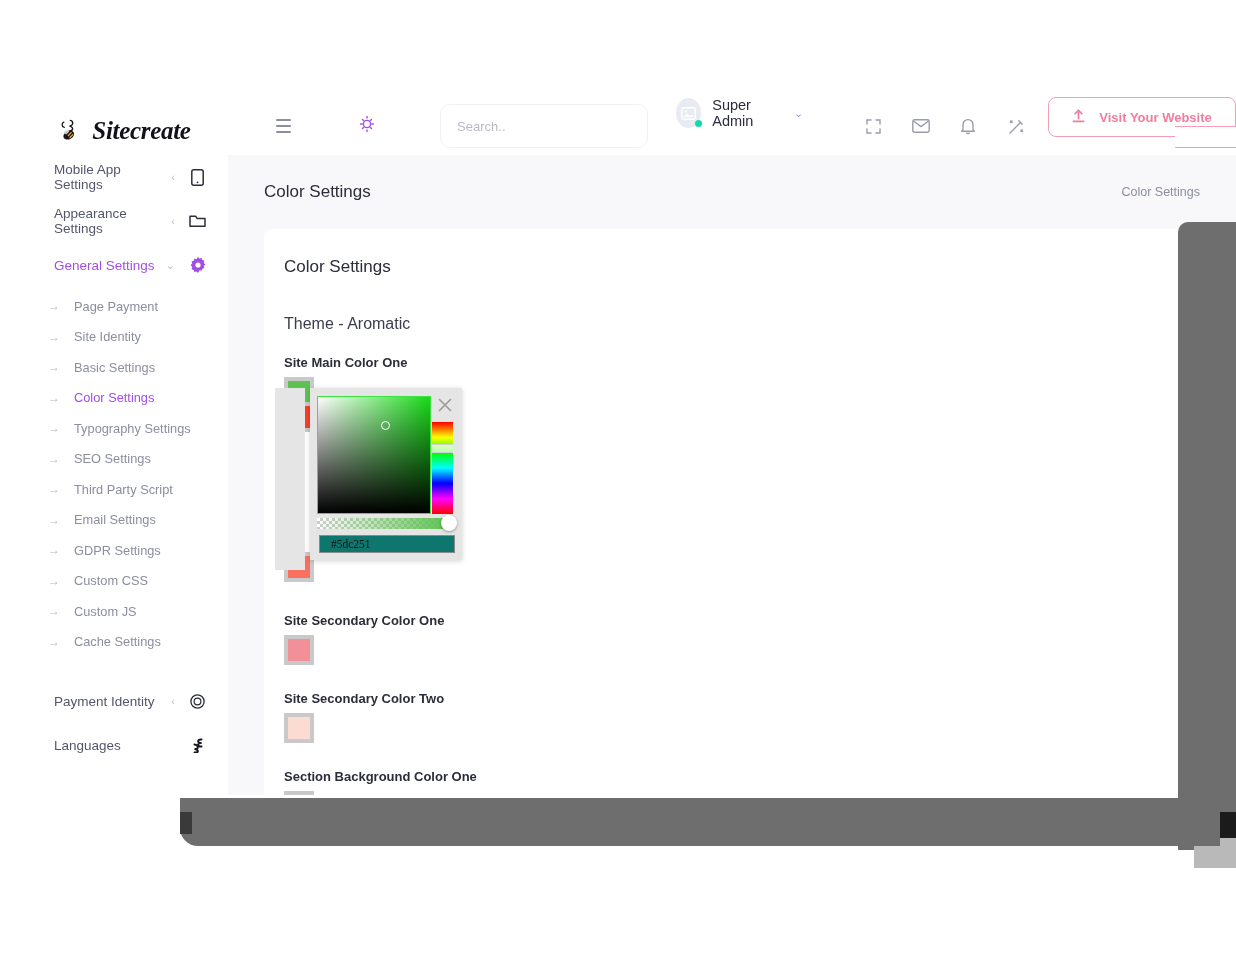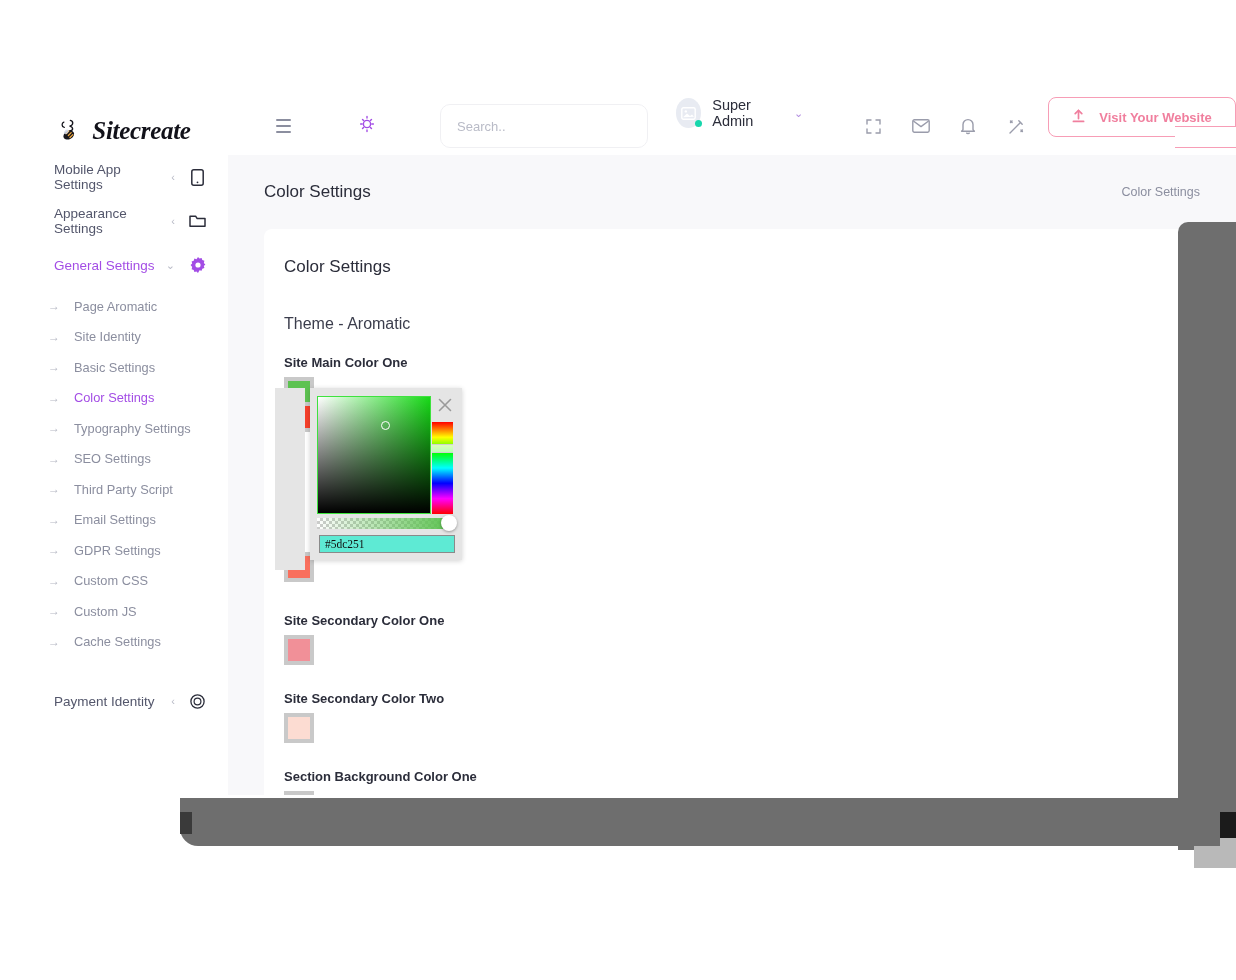--- a/index.html
+++ b/index.html
@@ -372,25 +372,25 @@
     border-radius: 50%;
     background: #ffffff;
     box-shadow: 0 1px 3px rgba(0,0,0,0.35);
     cursor: pointer;
   }
   .hex-input {
     position: absolute;
     left: 9px; top: 147px;
     width: 136px; height: 18px;
     border: 1px solid #8a8a8a;
-    background: #5eead4;
+    background: #0f766e;
     font-family: "Liberation Serif", serif;
     font-size: 11.5px;
     color: #111;
-    padding: 0 5px;
+    padding: 0 11px;
     outline: none;
   }
   .picker-shadow-col {
     position: absolute;
     left: 275px; top: 388px;
     width: 30px; height: 182px;
     background: #e5e5e5;
     z-index: 20;
   }
 </style>
@@ -444,21 +444,21 @@
           <svg width="16" height="16" viewBox="0 0 16 16" fill="#a34de5">
               <path d="M8 0 l1.5 1.6 2.1 -0.6 0.7 2.1 2.1 0.7 -0.6 2.1 1.6 1.5 -1.6 1.5 0.6 2.1 -2.1 0.7 -0.7 2.1 -2.1 -0.6 L8 16 l-1.5 -1.6 -2.1 0.6 -0.7 -2.1 -2.1 -0.7 0.6 -2.1 L0.6 8 l1.6 -1.5 -0.6 -2.1 2.1 -0.7 0.7 -2.1 2.1 0.6 Z"></path>
               <circle cx="8" cy="8" r="2.6" fill="#ffffff"></circle>
             </svg>
         </span>
       </div>
 
       <div class="sub-list">
         <div class="sub-item">
             <span class="arrow">→</span>
-            <span>Page Aromatic</span>
+            <span>Page Payment</span>
           </div>
         <div class="sub-item">
             <span class="arrow">→</span>
             <span>Site Identity</span>
           </div>
         <div class="sub-item">
             <span class="arrow">→</span>
             <span>Basic Settings</span>
           </div>
         <div class="sub-item active">
@@ -505,20 +505,30 @@
         <span class="ng-label">Payment Identity</span>
         <span class="ng-caret">‹</span>
         <span class="ng-icon">
           <svg width="15" height="15" viewBox="0 0 15 15">
               <circle cx="7.5" cy="7.5" r="6.6" fill="none" stroke="#2b2d3a" stroke-width="1.3"></circle>
               <circle cx="7.5" cy="7.5" r="3.4" fill="none" stroke="#2b2d3a" stroke-width="1.2"></circle>
             </svg>
         </span>
       </div>
 
+      <div class="nav-group">
+        <span class="ng-label">Languages</span>
+        <span class="ng-caret"></span>
+        <span class="ng-icon">
+          <svg width="16" height="15" viewBox="0 0 16 15">
+              <path d="M11.5 1.5 C7 1 7 5.5 11.5 5 C7 4.5 7 9 11.5 8.5" stroke="#16161e" stroke-width="2" fill="none" stroke-linecap="round"></path>
+              <path d="M4.5 6.5 C9 7 9 11.5 4.5 11 C9 11.5 9 15 4.5 14.5" stroke="#16161e" stroke-width="2" fill="none" stroke-linecap="round"></path>
+            </svg>
+        </span>
+      </div>
     </div>
 
     <div class="topbar">
       <div class="hamburger">
         <span></span>
           <span></span>
           <span></span>
       </div>
 
       <span class="bulb">

